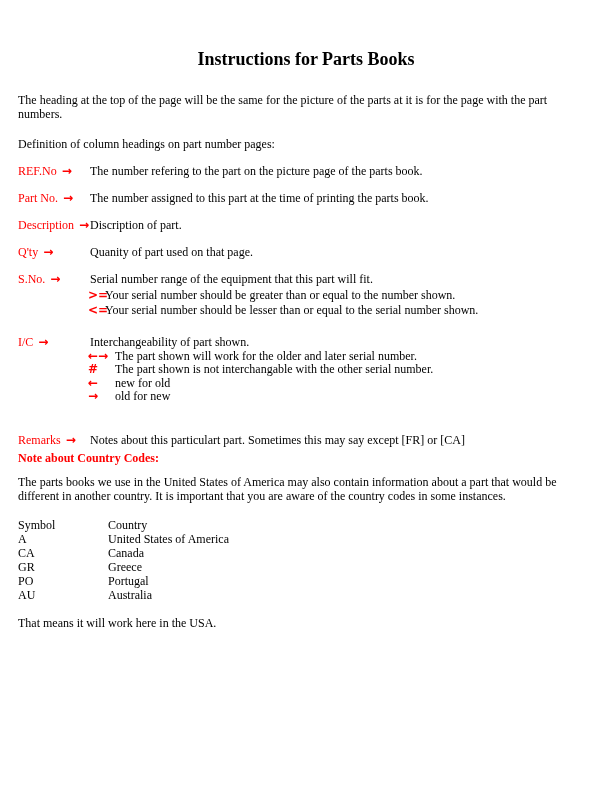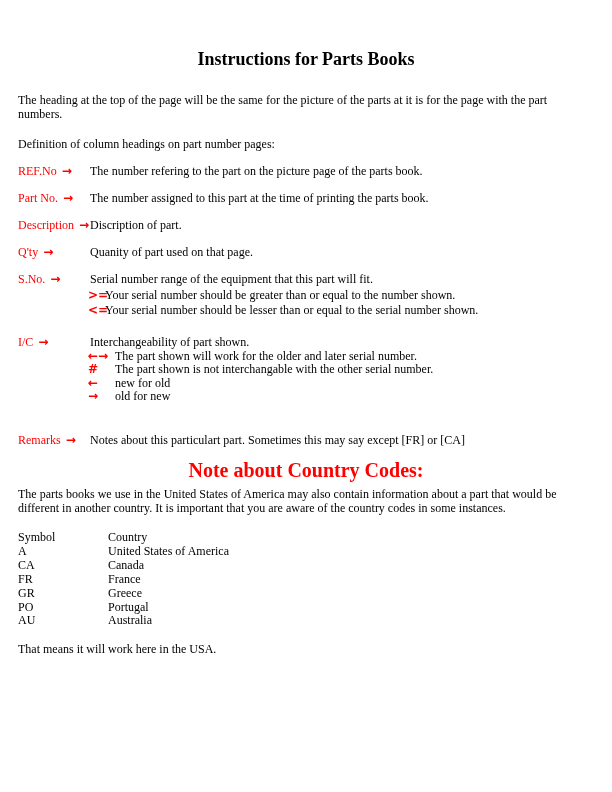--- a/index.html
+++ b/index.html
@@ -72,26 +72,25 @@
   .sno-rules { margin-top: 2px; }
   .sno-rules .sub-row { line-height: 15px; }
   .sno-rules .sub-sym { width: 17px; flex-shrink: 0; }
   .ic-row { margin-top: 17px; }
   .ic-rules { margin-top: 1px; }
   .ic-rules .sub-row { line-height: 13.25px; }
   .ic-rules .sub-sym { width: 27px; flex-shrink: 0; }
   .remarks-row { margin-top: 30px; }
   .country-heading {
     color: #FF0000;
-    font-size: 20px;
+    font-size: 12px;
     font-weight: bold;
-    margin: 14px 0 0 0;
+    margin: 2px 0 0 0;
     line-height: 19px;
     white-space: nowrap;
-    text-align: center;
   }
   .country-para { margin-top: 7px; }
   .codes-table { margin-top: 16px; }
   .code-row {
     display: flex;
     line-height: 13.9px;
     white-space: nowrap;
   }
   .code-symbol { width: 90px; flex-shrink: 0; }
   .footer-para { margin-top: 14px; }
@@ -210,24 +209,20 @@
     </div>
     <div class="code-row">
       <span class="code-symbol">A</span>
       <span class="code-country">United States of America</span>
     </div>
     <div class="code-row">
       <span class="code-symbol">CA</span>
       <span class="code-country">Canada</span>
     </div>
     <div class="code-row">
-      <span class="code-symbol">FR</span>
-      <span class="code-country">France</span>
-    </div>
-    <div class="code-row">
       <span class="code-symbol">GR</span>
       <span class="code-country">Greece</span>
     </div>
     <div class="code-row">
       <span class="code-symbol">PO</span>
       <span class="code-country">Portugal</span>
     </div>
     <div class="code-row">
       <span class="code-symbol">AU</span>
       <span class="code-country">Australia</span>

